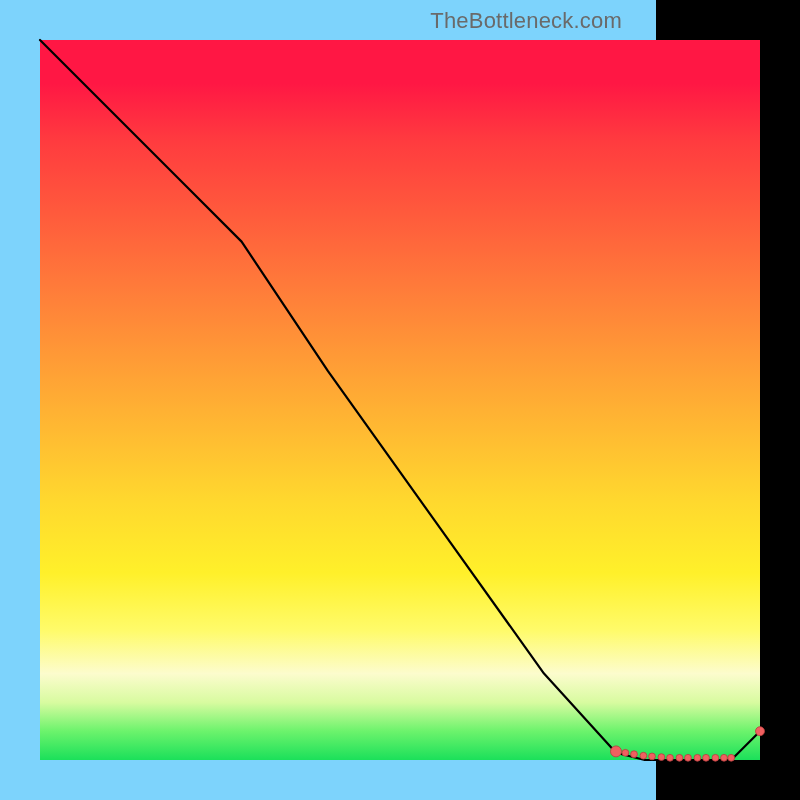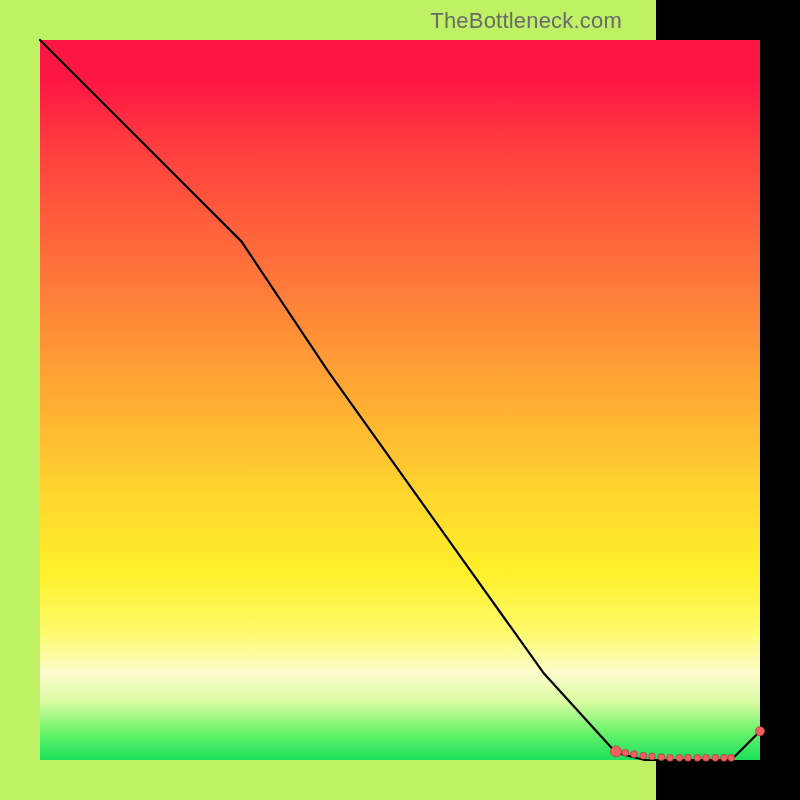--- a/index.html
+++ b/index.html
@@ -8,21 +8,21 @@
     width: 800px;
     height: 800px;
     background: #000;
     overflow: hidden;
     font-family: Arial, Helvetica, sans-serif;
   }
   .frame {
     position: relative;
     width: 656px;
     height: 800px;
-    background: #bef264;
+    background: #7dd3fc;
   }
   .plot-area {
     position: absolute;
     left: 40px;
     top: 40px;
     width: 720px;
     height: 720px;
     
     background: linear-gradient(
       to bottom,

